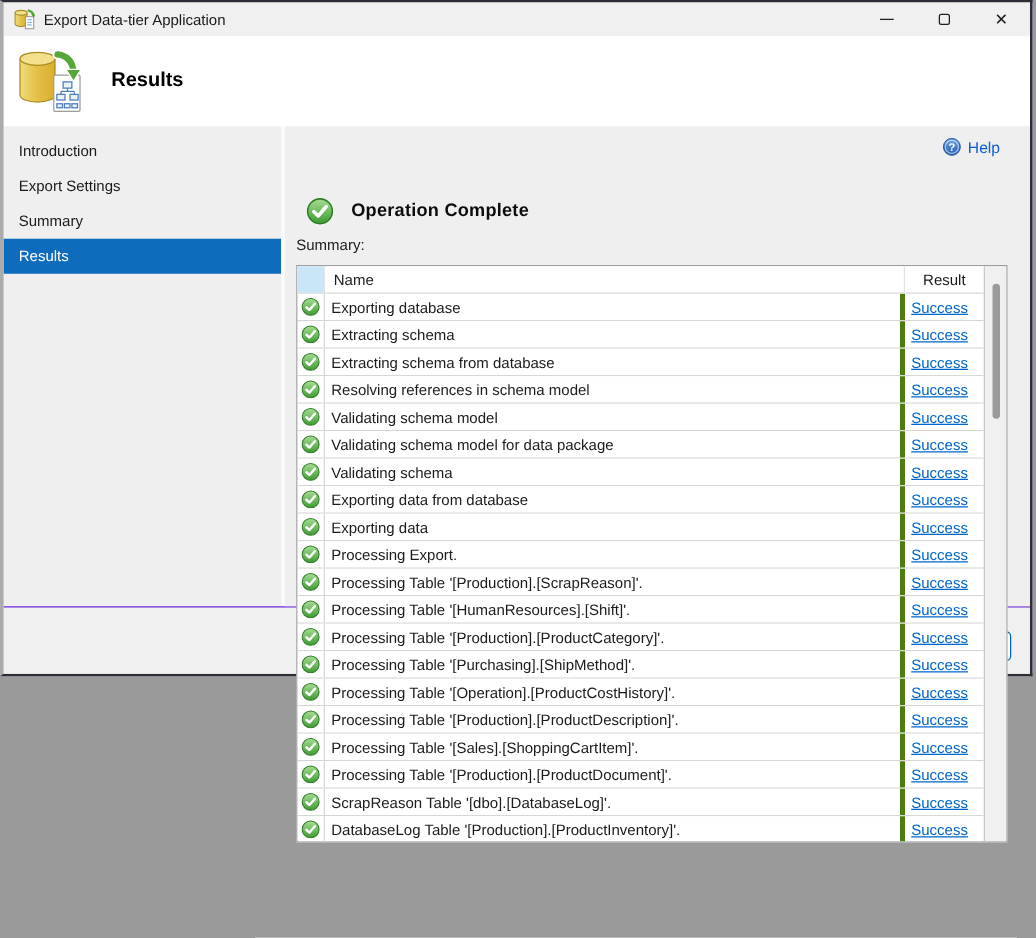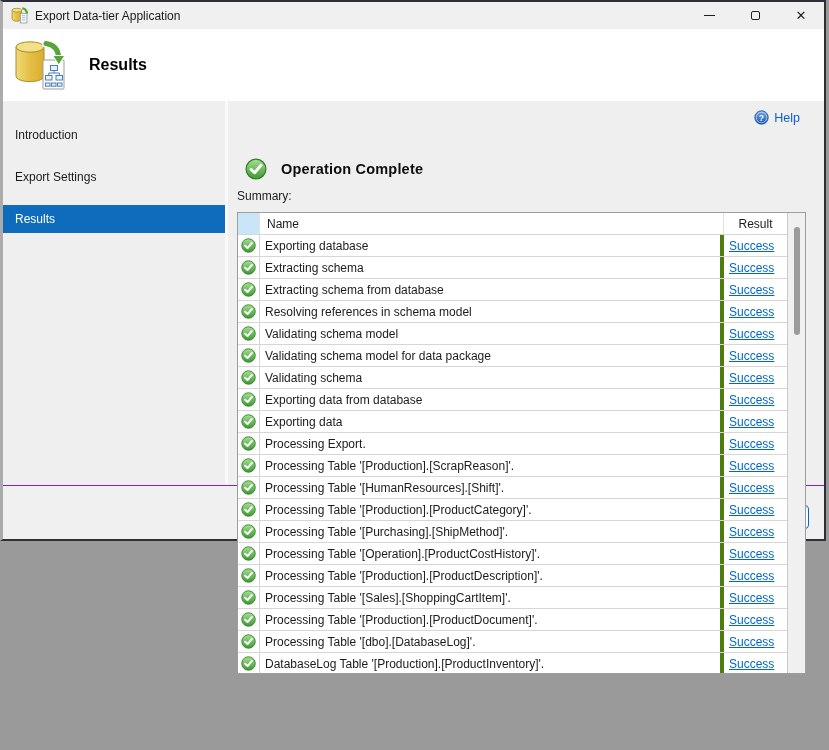--- a/index.html
+++ b/index.html
@@ -30,21 +30,21 @@
   .glyph-close { font-size:13px; line-height:1; }
 
   
   .header-band { flex:0 0 72px; background:#ffffff; display:flex; align-items:center; }
   .big-icon { margin-left:10px; display:flex; }
   .page-title { font-size:16px; font-weight:bold; color:#000; margin:0 0 0 22px; }
 
   
   .body { flex:1; display:flex; min-height:0; }
   .sidebar { flex:0 0 222px; background:#EFEFEF; padding-top:6px; }
-  .step { height:28px; display:flex; align-items:center; padding-left:12px; font-size:12px; color:#1b1b1b; cursor:default;margin-top:14px; }
+  .step { height:28px; display:flex; align-items:center; padding-left:12px; font-size:12px; color:#1b1b1b; cursor:default; }
   .step.selected { background:#0F6CBD; color:#fff; }
   .body-divider { flex:0 0 3px; background:#FAFAFA; }
   .main { flex:1; position:relative; background:#EFEFEF; }
 
   .help { position:absolute; top:9px; right:24px; display:flex; align-items:center; gap:5px; cursor:pointer; }
   .help-label { color:#0B5ED7; font-size:12.5px; }
 
   .op-row { position:absolute; top:57px; left:17px; display:flex; align-items:center; gap:14px; }
   .op-icon { width:22px; height:22px; display:flex; }
   .op-title { font-size:14.5px; font-weight:bold; color:#0d0d0d; letter-spacing:.2px; }
@@ -154,20 +154,21 @@
           <rect x="44.5" y="45" width="4.5" height="3.2" fill="#EAF1FA" stroke="#4A7CBE" stroke-width="1"></rect>
         </svg>
       </span>
       <h1 class="page-title">Results</h1>
     </div>
 
     <div class="body">
       <nav class="sidebar">
         <div class="step">Introduction</div>
         <div class="step">Export Settings</div>
+        <div class="step">Summary</div>
         <div class="step selected">Results</div>
       </nav>
       <div class="body-divider"></div>
 
       <div class="main">
         <div class="help">
           <svg viewBox="0 0 16 16" width="15" height="15">
             <circle cx="8" cy="8" r="7.2" fill="url(#blueGrad)" stroke="#1B4E9B" stroke-width="0.8"></circle>
             <circle cx="8" cy="8" r="5.6" fill="none" stroke="#ffffff" stroke-width="1" opacity="0.55"></circle>
             <text x="8" y="11.4" text-anchor="middle" font-size="9.5" font-weight="bold" fill="#fff" font-family="Liberation Sans, sans-serif">?</text>
@@ -429,21 +430,21 @@
     </div>
   </div>
 
   <div class="tr">
     <div class="td td-icon">
       <svg viewBox="0 0 16 16">
         <circle cx="8" cy="8" r="7.2" fill="url(#greenGrad)" stroke="#2F7D26" stroke-width="0.9"></circle>
         <path d="M4.4 8.3 L7 10.7 L11.6 5.3" fill="none" stroke="#fff" stroke-width="2.1" stroke-linecap="round" stroke-linejoin="round"></path>
       </svg>
     </div>
-    <div class="td td-name">Processing Table '[dbo].[DatabaseLog]'.</div>
+    <div class="td td-name">ScrapReason Table '[dbo].[DatabaseLog]'.</div>
     <div class="td td-result">
       <a class="success-link">Success</a>
     </div>
   </div>
 
   <div class="tr">
     <div class="td td-icon">
       <svg viewBox="0 0 16 16">
         <circle cx="8" cy="8" r="7.2" fill="url(#greenGrad)" stroke="#2F7D26" stroke-width="0.9"></circle>
         <path d="M4.4 8.3 L7 10.7 L11.6 5.3" fill="none" stroke="#fff" stroke-width="2.1" stroke-linecap="round" stroke-linejoin="round"></path>

